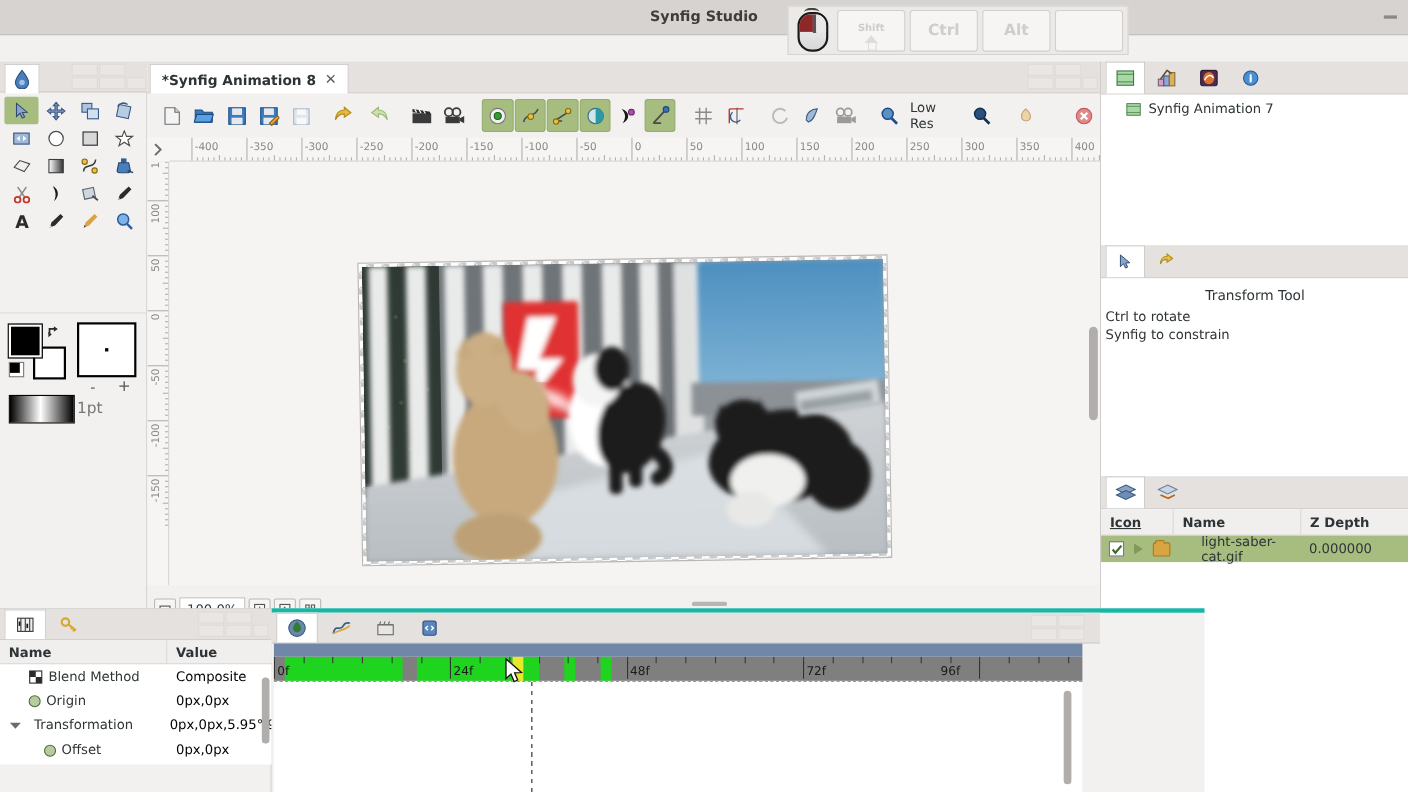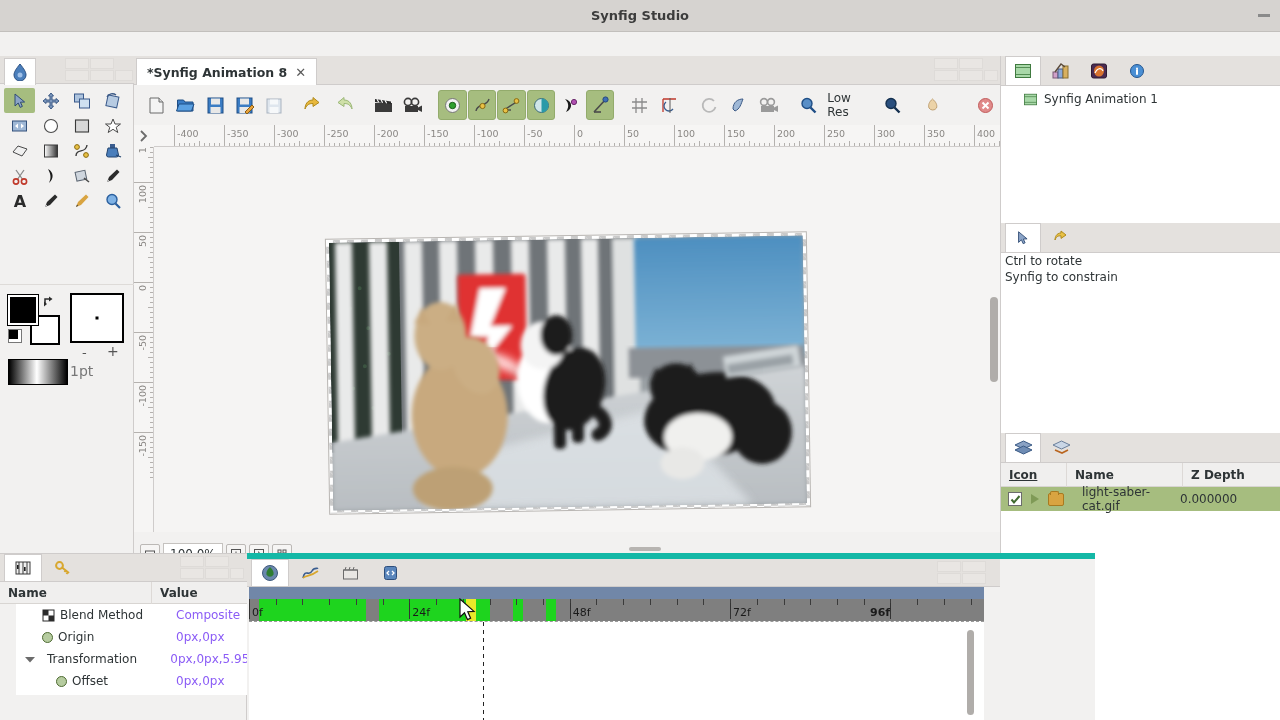--- a/index.html
+++ b/index.html
@@ -336,30 +336,30 @@
   }
   .pp-tab { width: 38px; height: 27px; display:flex; align-items:center; justify-content:center;}
   .pp-tab.active { background: #fff; border: 1px solid #cfcccb; border-bottom: none; }
   .pp-head {
     position: absolute; left: 0; top: 28px; width: 247px; height: 22px;
     background: #f0efee; border-bottom: 1px solid #d8d5d2;
     display: flex; font-weight: bold; font-size: 12px; align-items: center;
   }
   .pp-head .c1 { width: 152px; padding-left: 8px; border-right: 1px solid #ddd9d6; height:22px; line-height:22px;}
   .pp-head .c2 { padding-left: 8px; }
-  .pp-rows { position: absolute; left: 16px; top: 50px; width: 247px; height: 91px; background:#fff; overflow:hidden;}
+  .pp-rows { position: absolute; left: 0; top: 50px; width: 247px; height: 91px; background:#fff; overflow:hidden;}
   .pp-row { display: flex; height: 22px; align-items: center; font-size: 12px; }
   .pp-name { width: 152px; display: flex; align-items: center; gap: 5px; }
-  .pp-val { padding-left: 8px; color: #8b5cf6; white-space: nowrap; overflow: hidden; }
+  .pp-val { padding-left: 8px; color: #000000; white-space: nowrap; overflow: hidden; }
   .dot-icon { width: 11px; height: 11px; border-radius: 50%; background: #b6ccA0; border: 1.5px solid #4f6b33; }
   .pp-scroll { position: absolute; right: 2px; top: 12px; width: 7px; height: 60px; background: #b0adaa; border-radius: 4px; }
 
   .timetrack {
     position: absolute; left: 247px; top: 553px; width: 848px; height: 167px;
-    background: #f2f1f0; border-top: 6px solid #14b8a6;
+    background: #f2f1f0; border-top: 4px solid #14b8a6;
   }
   .tt-tabrow {
     position: absolute; left: 0; top: 0; width: 753px; height: 28px;
     background: #e4e1de; border-bottom: 1px solid #cfcccb;
     display: flex; align-items: flex-end; padding-left: 4px; gap: 2px;
   }
   .tt-tab { width: 38px; height: 27px; display:flex; align-items:center; justify-content:center;}
   .tt-tab.active { background: #fff; border: 1px solid #cfcccb; border-bottom: none; }
   .tt-topband {
     position: absolute; left: 2px; top: 28px; width: 735px; height: 12px;
@@ -385,20 +385,37 @@
 </style>
 </head>
 <body>
 
 <div id="app">
 
   <div class="titlebar">
     <div class="title-text">Synfig Studio</div>
     <div class="minimize-btn"></div>
 
+    <div class="mk-widget">
+      <div class="mk-mouse">
+        <div class="cord"></div>
+        <div class="body">
+          <div class="lbtn"></div>
+          <div class="wheel"></div>
+          <div class="rbtn"></div>
+        </div>
+      </div>
+      <div class="mk-key shift">
+        <span>Shift</span>
+        <span class="arrow"></span>
+      </div>
+      <div class="mk-key">Ctrl</div>
+      <div class="mk-key">Alt</div>
+      <div class="mk-key"></div>
+    </div>
   </div>
 
 
   <div class="toolbox">
     <div class="tb-tabrow">
       <div class="tb-tab">
         <svg width="16" height="18" viewBox="0 0 16 18">
           <path d="M8 1 C4 6 2 9 2 12 a6 6 0 0 0 12 0 C14 9 12 6 8 1 z" fill="#4a7ebb" stroke="#2b5083"></path>
           <circle cx="8" cy="12" r="2.5" fill="#9fc0e8"></circle>
         </svg>
@@ -1272,37 +1289,38 @@
           <path d="M9 5.5 v0.1 M9 7 v4" stroke="#fff" stroke-width="2" stroke-linecap="round"></path>
         </svg>
       </div>
     </div>
     <div class="panel-body" style="top:30px; height:137px;">
       <div class="canvas-entry">
         <svg width="15" height="13" viewBox="0 0 18 16">
           <rect x="1.5" y="1.5" width="15" height="13" fill="#a8d8a8" stroke="#3f7a3f"></rect>
           <path d="M1.5 4.5 H16.5 M1.5 11.5 H16.5" stroke="#3f7a3f" stroke-width="0.8"></path>
         </svg>
-        <span>Synfig Animation 1</span>
+        <span>Synfig Animation 7</span>
       </div>
     </div>
 
     <div class="panel-tabrow" style="top:167px;">
       <div class="panel-tab active">
         <svg width="16" height="16" viewBox="0 0 18 18">
           <path d="M4 2 L4 14 L7.2 11 L9.2 15.4 L11.4 14.4 L9.4 10.2 L13.6 10 z" fill="#8ba4c7" stroke="#2e4a73"></path>
         </svg>
       </div>
       <div class="panel-tab">
         <svg width="18" height="16" viewBox="0 0 18 16">
           <path d="M9 3 C4.5 3 3 7 3 10 C4.5 6 6.5 5.8 9 5.8 v2.6 L14 5 L9 1 z" fill="#e8c145" stroke="#b08a1c"></path>
         </svg>
       </div>
     </div>
     <div class="panel-body" style="top:197px; height:180px;">
+      <div class="tool-opt-title">Transform Tool</div>
       <div class="tool-opt-line">Ctrl to rotate</div>
       <div class="tool-opt-line">Synfig to constrain</div>
     </div>
 
     <div class="panel-tabrow" style="top:377px;">
       <div class="panel-tab active">
         <svg width="19" height="17" viewBox="0 0 19 17">
           <path d="M9.5 1 L18 5 L9.5 9 L1 5 z" fill="#8aa2c4" stroke="#3a5a85"></path>
           <path d="M9.5 6 L18 10 L9.5 14 L1 10 z" fill="#6f8cb4" stroke="#3a5a85"></path>
         </svg>
@@ -1321,21 +1339,21 @@
         <div class="lh-cell" style="width:98px;border-right:none;">Z Depth</div>
       </div>
       <div class="layer-row">
         <div class="layer-check">
           <svg width="11" height="11" viewBox="0 0 11 11">
             <path d="M1.5 5.5 L4 8.5 L9.5 2" fill="none" stroke="#3f6a2e" stroke-width="2"></path>
           </svg>
         </div>
         <div class="expander-tri"></div>
         <div class="folder-icon"></div>
-        <div style="margin-left:18px;width:96px;">light-saber-cat.gif</div>
+        <div style="margin-left:28px;width:96px;">light-saber-cat.gif</div>
         <div style="margin-left:2px;">0.000000</div>
       </div>
     </div>
   </div>
 
   <div class="params-panel">
     <div class="pp-tabrow">
       <div class="pp-tab active">
         <svg width="18" height="16" viewBox="0 0 18 16">
           <rect x="2" y="2" width="14" height="12" fill="#f0f0f0" stroke="#3a3a3a"></rect>
@@ -1381,21 +1399,21 @@
       <div class="pp-row">
         <div class="pp-name" style="padding-left:6px;">
           <svg width="16" height="12" viewBox="0 0 16 12" style="margin-right:4px;">
             <path d="M3 4 L13 4 L8 9.5 z" fill="#6b6b6b"></path>
           </svg>
           <span>Transformation</span>
         </div>
         <div class="pp-val">0px,0px,5.95°,9</div>
       </div>
       <div class="pp-row">
-        <div class="pp-name" style="padding-left:40px;">
+        <div class="pp-name" style="padding-left:40px;align-items:flex-end;">
           <span class="dot-icon"></span>
           <span>Offset</span>
         </div>
         <div class="pp-val">0px,0px</div>
       </div>
       <div class="pp-scroll"></div>
     </div>
   </div>
 
   <div class="timetrack">
@@ -1468,21 +1486,21 @@
         <div class="tt-tick" style="left: 721.636px;"></div>
         <div class="tt-labelbar" style="left: 0px;"></div>
         <div class="tt-label" style="left: 3px;">0f</div>
         <div class="tt-labelbar" style="left: 160.364px;"></div>
         <div class="tt-label" style="left: 163.364px;">24f</div>
         <div class="tt-labelbar" style="left: 320.727px;"></div>
         <div class="tt-label" style="left: 323.727px;">48f</div>
         <div class="tt-labelbar" style="left: 481.091px;"></div>
         <div class="tt-label" style="left: 484.091px;">72f</div>
         <div class="tt-labelbar" style="left: 641.455px;"></div>
-        <div class="tt-label" style="left: 621px; font-weight: bold;">96f</div>
+        <div class="tt-label" style="left: 606px;">96f</div>
       </div>
     <div class="tt-body">
       <div class="tt-timecursor" id="ttCursor" style="left: 233.864px;"></div>
       <div class="tt-vscroll"></div>
     </div>
   </div>
 
   <div class="cursor-arrow" style="left:459px; top:598px;">
     <svg width="18" height="26" viewBox="0 0 18 26">
       <path d="M1 1 L1 19 L5.5 14.8 L8.4 21.6 L11.6 20.2 L8.8 13.7 L15 13.4 z" fill="#fff" stroke="#111" stroke-width="1.2"></path>

